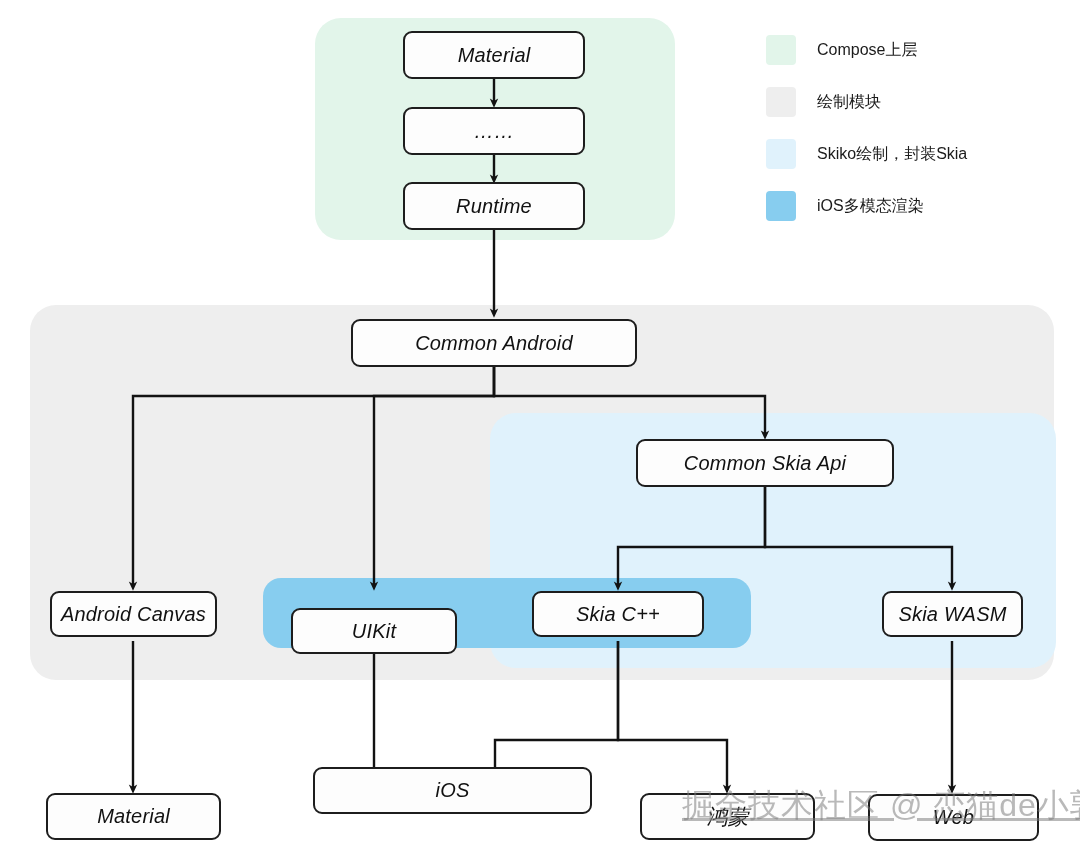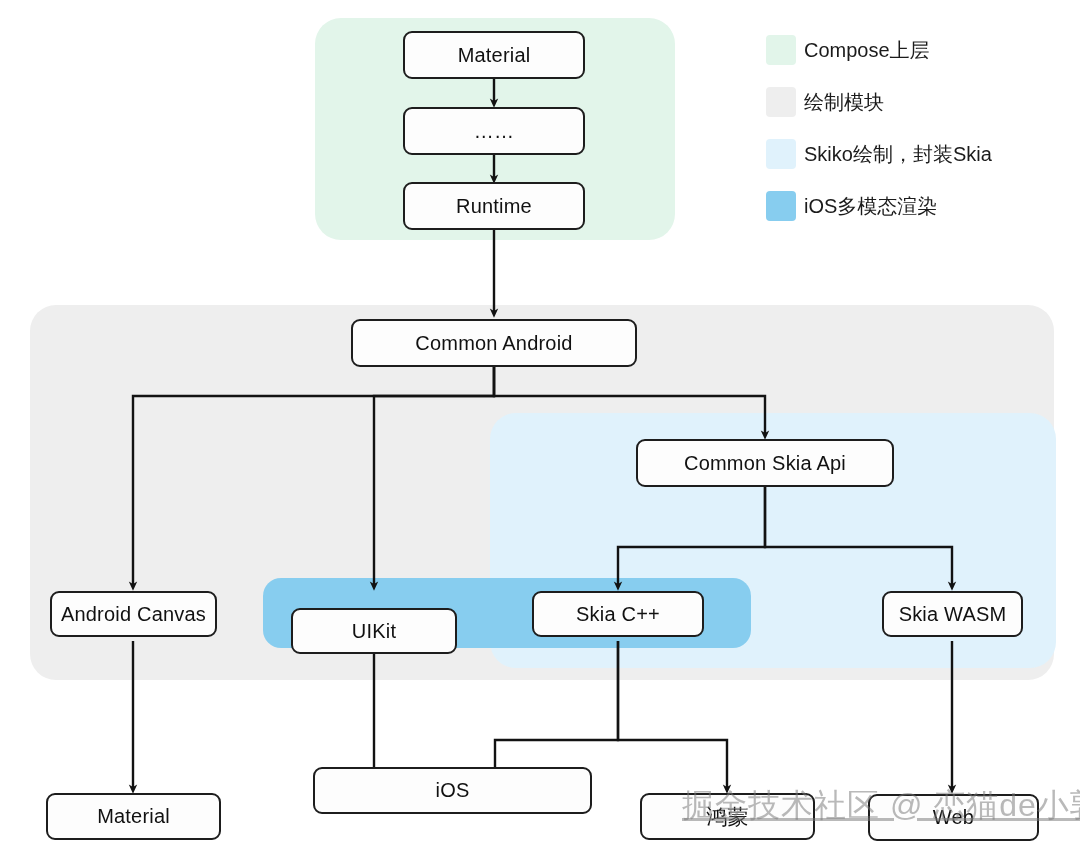--- a/index.html
+++ b/index.html
@@ -40,20 +40,21 @@
     background: #fdfdfd;
     border: 2px solid #1d1d1d;
     border-radius: 9px;
     display: flex;
     align-items: center;
     justify-content: center;
     color: #111111;
     font-size: 20px;
     letter-spacing: .2px;
     white-space: nowrap;
+    font-style: italic;
   }
   .node.cjk { font-size: 21px; }
 
   .legend {
     position: absolute;
     left: 766px;
     top: 24px;
     width: 300px;
   }
   .legend-row {
@@ -61,22 +62,22 @@
     align-items: center;
     height: 52px;
   }
   .swatch {
     width: 30px;
     height: 30px;
     border-radius: 4px;
     flex: 0 0 auto;
   }
   .legend-label {
-    margin-left: 8px;
-    font-size: 20px;
+    margin-left: 21px;
+    font-size: 16px;
     color: #1b1b1b;
     white-space: nowrap;
   }
 
   .watermark {
     position: absolute;
     left: 682px;
     top: 784px;
     font-size: 32px;
     color: rgba(120,120,120,.52);

